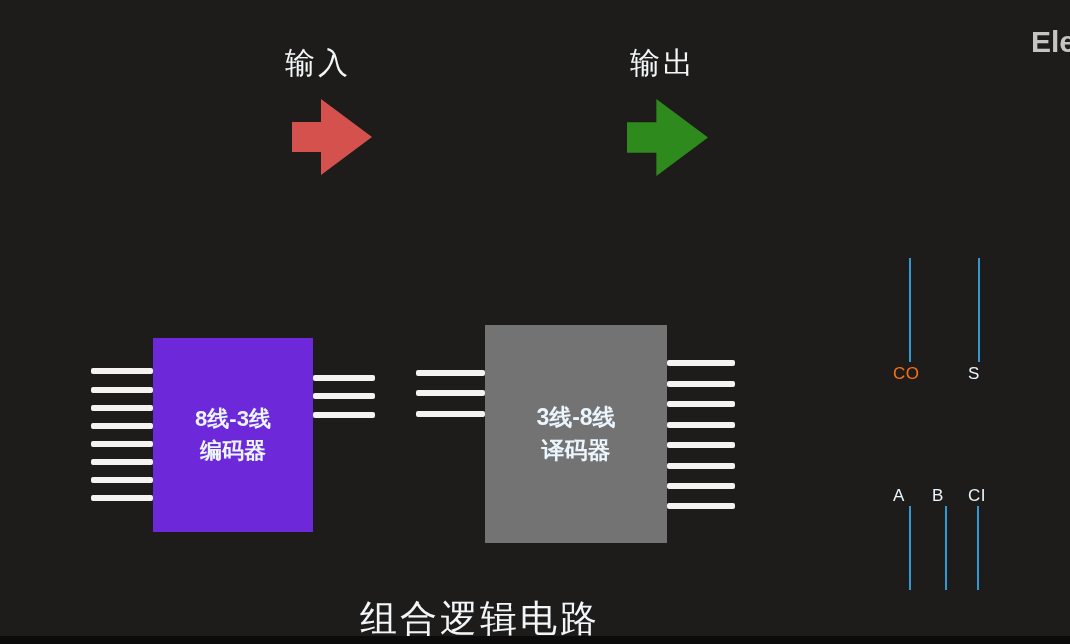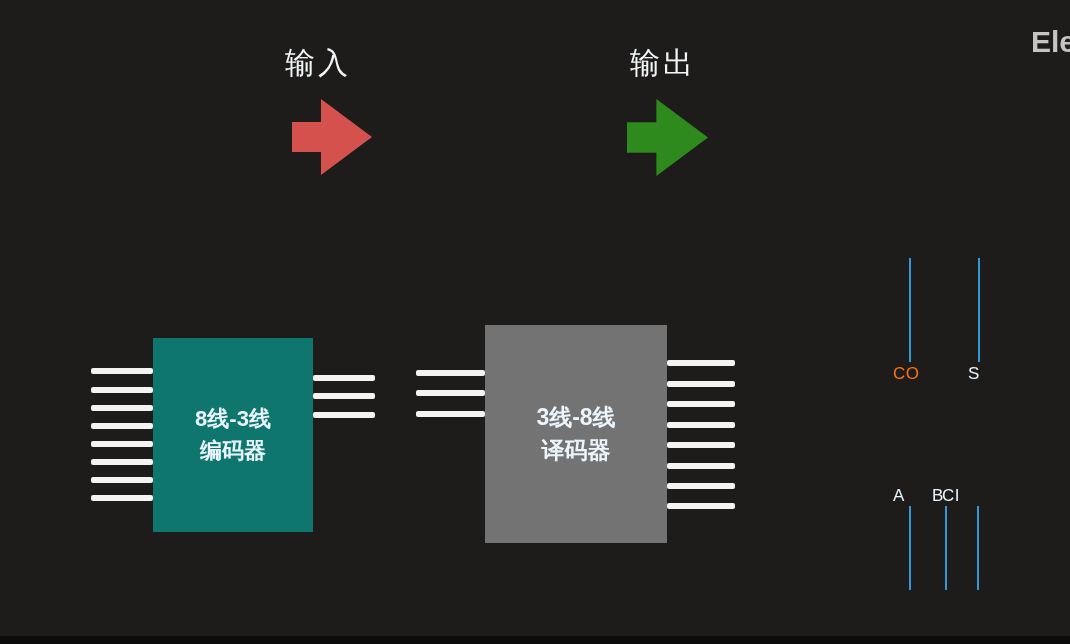--- a/index.html
+++ b/index.html
@@ -96,21 +96,21 @@
     <polygon points="0,23 29,23 29,0 80,38 29,76 29,53 0,53" style="fill: rgb(213, 81, 78);"></polygon>
   </svg>
 
 
   <div class="io-label output-label" style="color: rgb(242, 246, 248);">输出</div>
 
   <svg class="arrow arrow-green" viewBox="0 0 80 76">
     <polygon points="0,23 29,23 29,0 80,38 29,76 29,53 0,53" style="fill: rgb(46, 138, 29);"></polygon>
   </svg>
 
-  <div class="chip encoder" style="background: #0f766e; color: rgb(234, 245, 253);">
+  <div class="chip encoder" style="background: #6d28d9; color: rgb(234, 245, 253);">
     <div>8线-3线</div>
     <div>编码器</div>
   </div>
 
   <div class="pin" style="left: 91px; top: 368px; width: 62px; background: rgb(244, 243, 241);"></div>
   <div class="pin" style="left: 91px; top: 387px; width: 62px; background: rgb(244, 243, 241);"></div>
   <div class="pin" style="left: 91px; top: 405px; width: 62px; background: rgb(244, 243, 241);"></div>
   <div class="pin" style="left: 91px; top: 423px; width: 62px; background: rgb(244, 243, 241);"></div>
   <div class="pin" style="left: 91px; top: 441px; width: 62px; background: rgb(244, 243, 241);"></div>
   <div class="pin" style="left: 91px; top: 459px; width: 62px; background: rgb(244, 243, 241);"></div>
@@ -143,17 +143,18 @@
   <div class="wire" style="left: 978px; top: 258px; height: 104px; background: rgb(47, 154, 212);"></div>
 
   <div class="wire" style="left: 909px; top: 506px; height: 84px; background: rgb(47, 154, 212);"></div>
   <div class="wire" style="left: 945px; top: 506px; height: 84px; background: rgb(47, 154, 212);"></div>
   <div class="wire" style="left: 977px; top: 506px; height: 84px; background: rgb(47, 154, 212);"></div>
 
   <div class="pin-label" style="left: 893px; top: 365px; color: #f97316;">CO</div>
   <div class="pin-label" style="left: 968px; top: 365px; color: rgb(234, 245, 253);">S</div>
   <div class="pin-label" style="left: 893px; top: 487px; color: rgb(234, 245, 253);">A</div>
   <div class="pin-label" style="left: 932px; top: 487px; color: rgb(234, 245, 253);">B</div>
-  <div class="pin-label" style="left: 942px; top: 487px; color: rgb(234, 245, 253); text-align: center;">CI</div>
+  <div class="pin-label" style="left: 968px; top: 487px; color: rgb(234, 245, 253); text-align: center;">CI</div>
 
+  <div class="caption" style="color: rgb(242, 246, 248);">组合逻辑电路</div>
 
   <div class="bottom-bar" style="background: rgb(11, 11, 11);"></div>
 </div>
 
 </body></html>

